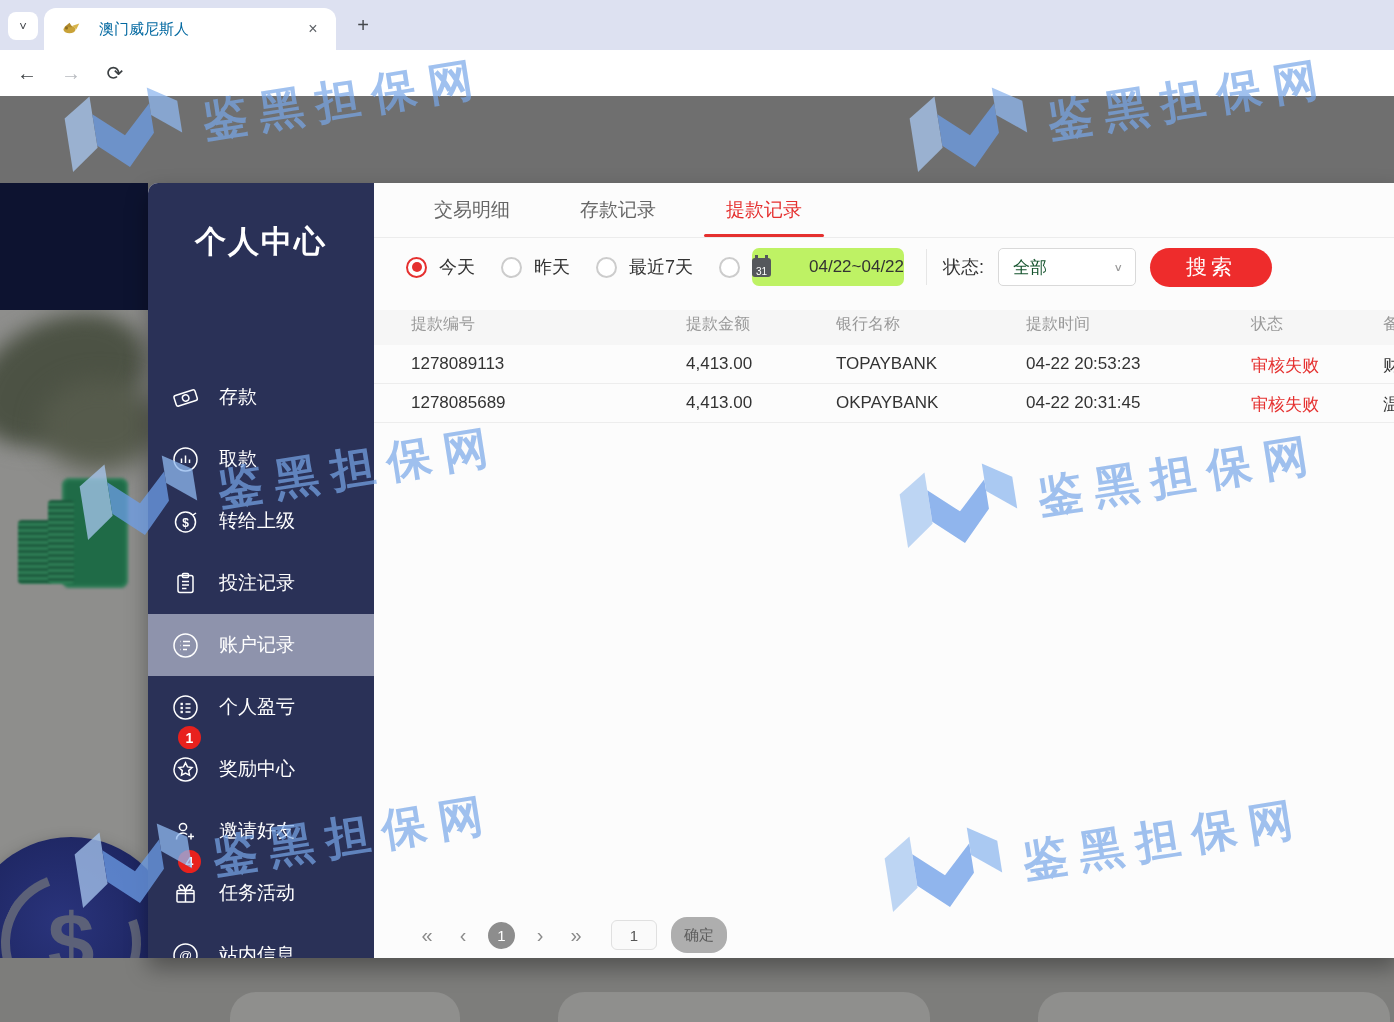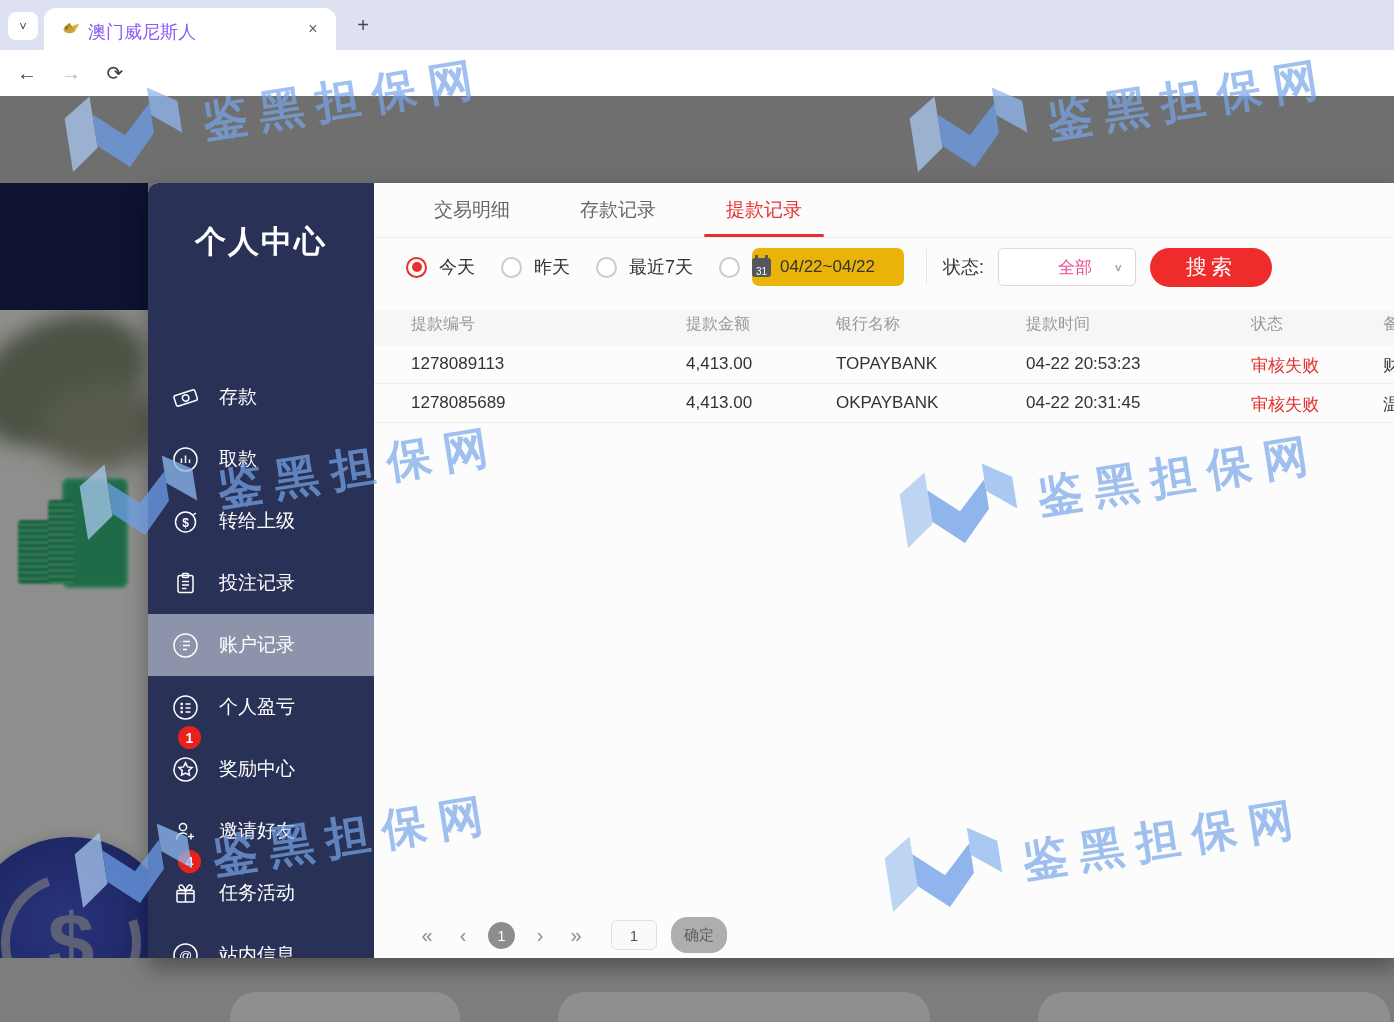--- a/index.html
+++ b/index.html
@@ -7,21 +7,21 @@
     font-family:"Liberation Sans","DejaVu Sans",sans-serif; }
   .abs { position:absolute; }
   #screen { position:relative; width:1394px; height:1022px; overflow:hidden; }
 
   
   .tabbar { left:0; top:0; width:1394px; height:50px; background:#dde1f1; }
   .tabsearch-btn { left:8px; top:12px; width:30px; height:28px; background:#fff; border-radius:8px;
     color:#45484d; font-size:13px; display:flex; align-items:center; justify-content:center; }
   .tab { left:44px; top:8px; width:292px; height:42px; background:#fff; border-radius:12px 12px 0 0; }
   .favicon { left:18px; top:13px; width:18px; height:14px; }
-  .tab-title { left:44px; top:12px; font-size:18px; color:#8b5cf6; }
+  .tab-title { left:55px; top:12px; font-size:15px; color:#0369a1; }
   .tab-close { left:258px; top:10px; width:22px; height:22px; color:#5f6368; font-size:16px;
     display:flex; align-items:center; justify-content:center; border-radius:50%; }
   .newtab { left:350px; top:12px; width:26px; height:26px; color:#45484d; font-size:20px;
     display:flex; align-items:center; justify-content:center; }
   .toolbar { left:0; top:50px; width:1394px; height:46px; background:#fff; }
   .nav-ico { top:8px; width:30px; height:30px; display:flex; align-items:center; justify-content:center;
     font-size:20px; color:#3c4043; }
   .omnibox { left:148px; top:57px; width:390px; height:33px; background:#f1f3f4; border-radius:17px;
     display:flex; align-items:center; padding-left:14px; gap:12px; }
   .url-text { font-size:17px; color:#202124; }
@@ -79,32 +79,32 @@
   .tabitem.active { color:#e5302f; }
   .tabitem.active::after { content:""; position:absolute; left:-12px; right:-12px; bottom:0; height:3px;
     background:#e5302f; border-radius:2px; }
 
   .filters { left:0; top:56px; width:1024px; height:56px; display:flex; align-items:center; padding-left:32px; }
   .radio { width:21px; height:21px; border:2px solid #ccc; border-radius:50%; background:#fff; position:relative; }
   .radio.sel { border-color:#e5302f; }
   .radio.sel::after { content:""; position:absolute; left:3.5px; top:3.5px; width:10px; height:10px;
     border-radius:50%; background:#e5302f; }
   .rlabel { font-size:18px; color:#333; margin:0 26px 0 12px; }
-  .datebox { margin-left:12px; width:152px; height:38px; background:#eab308; border-radius:7px;
-    display:flex; align-items:center; justify-content:flex-start; gap:9px; }
+  .datebox { margin-left:12px; width:152px; height:38px; background:#bef264; border-radius:7px;
+    display:flex; align-items:center; justify-content:space-between; gap:20px; }
   .cal { width:19px; height:19px; background:#55575c; border-radius:3px; position:relative; color:#fff;
     font-size:10px; display:flex; align-items:flex-end; justify-content:center; }
   .cal::before { content:""; position:absolute; top:-3px; left:3px; width:3px; height:5px; background:#55575c; }
   .cal::after { content:""; position:absolute; top:-3px; right:3px; width:3px; height:5px; background:#55575c; }
   .datetext { font-size:17px; color:#333; }
   .fdiv { width:1px; height:36px; background:#e6e6e6; margin:0 16px 0 22px; }
   .status-lbl { font-size:18px; color:#333; margin-right:14px; }
   .select { width:138px; height:38px; background:#fff; border:1px solid #d9d9d9; border-radius:5px;
     display:flex; align-items:center; justify-content:space-between; padding:0 12px 0 14px; }
-  .select .val { font-size:17px; color:#ec4899;margin-left:45px; }
+  .select .val { font-size:17px; color:#14532d; }
   .select .chev { font-size:13px; color:#999; transform:scaleY(.8); }
   .search-btn { margin-left:14px; width:122px; height:39px; background:#ee2c2c; border:none;
     border-radius:20px; color:#fff; font-size:21px; letter-spacing:4px;
     display:flex; align-items:center; justify-content:center; }
 
   .thead { left:0; top:127px; width:1024px; height:35px; background:#f6f6f6; }
   .trow  { width:1024px; height:39px; background:#fcfcfc; border-bottom:1px solid #ededed; }
   .trow1 { left:0; top:162px; } .trow2 { left:0; top:201px; }
   .tc { position:absolute; font-size:16px; color:#999; top:4px; white-space:nowrap; }
   .trow .tc { color:#333; font-size:17px; top:9px; }

